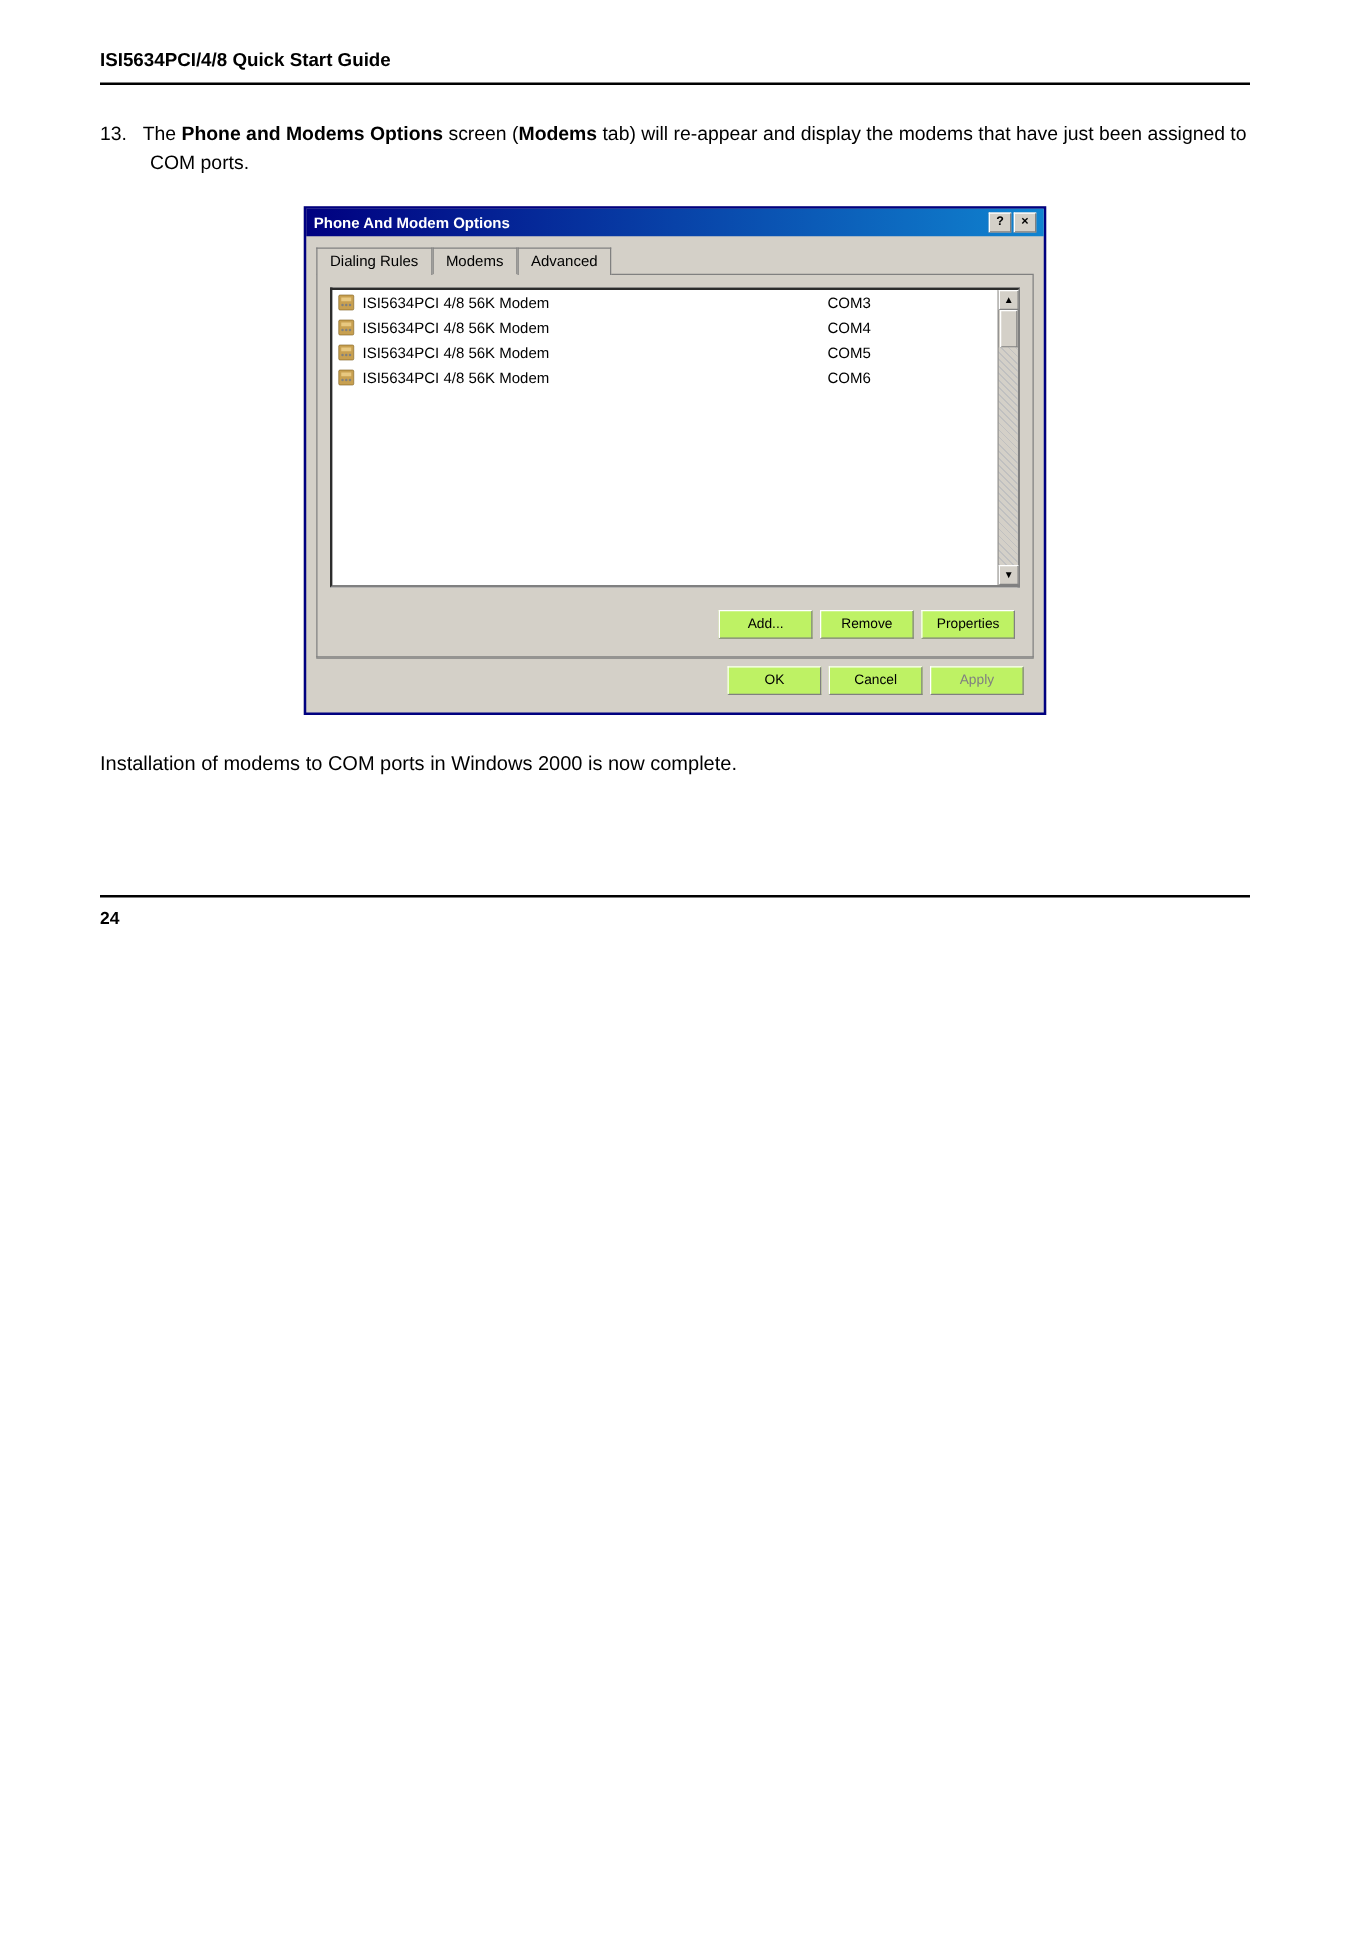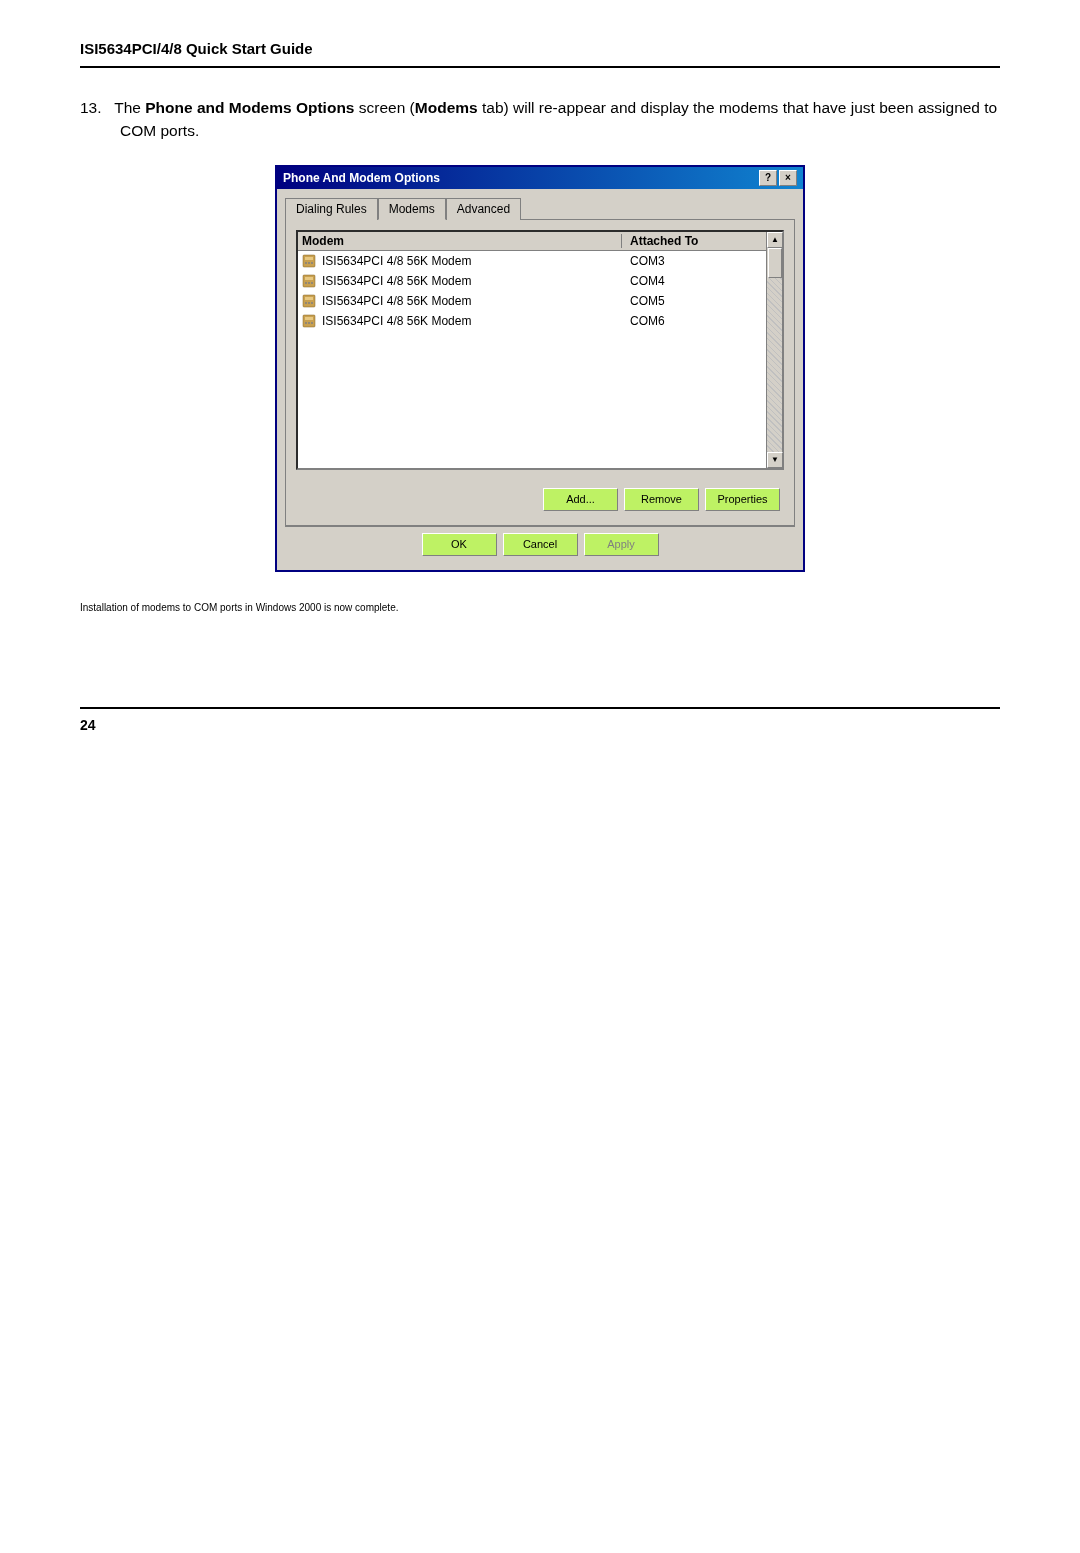--- a/index.html
+++ b/index.html
@@ -46,21 +46,21 @@
     
     .dialog-wrapper {
       display: flex;
       justify-content: center;
       margin-bottom: 28px;
     }
 
     .dialog {
       border: 2px solid #000080;
       background: #d4d0c8;
-      width: 530px;
+      width: 594px;
       font-family: Arial, sans-serif;
       font-size: 12px;
     }
 
     .dialog-titlebar {
       background: linear-gradient(to right, #000080, #1084d0);
       color: white;
       display: flex;
       align-items: center;
       justify-content: space-between;
@@ -277,33 +277,33 @@
       border-color: #fff #808080 #808080 #fff;
       font-family: Arial, sans-serif;
       font-size: 11px;
       cursor: pointer;
       padding: 2px 8px;
       text-align: center;
     }
 
     .dialog-footer {
       display: flex;
-      justify-content: center;
+      justify-content: flex-end;
       gap: 6px;
       padding: 6px 8px;
       border-top: 1px solid #808080;
     }
 
     .win-button-disabled {
       color: #808080;
     }
 
     .conclusion-text {
       font-family: Arial, sans-serif;
-      font-size: 10px;
+      font-size: 16px;
       line-height: 1.5;
       margin-top: 10px;
     }
 
     .page-footer {
       border-top: 2px solid #000;
       margin-top: 92px;
       padding-top: 8px;
       display: flex;
       justify-content: flex-start;
@@ -351,24 +351,20 @@
           <span>Advanced</span>
         </div>
       </div>
 
       <div class="tab-content">
 
 
         <div class="table-with-scrollbar">
           <div class="table-main">
 
-            <div class="modem-table-header">
-              <span class="col-modem">Modem</span>
-              <span class="col-attached">Attached To</span>
-            </div>
 
             <div class="modem-table-body">
               <div class="modem-row">
                 <div class="modem-row-name">
 
                   <svg class="modem-small-icon" viewBox="0 0 16 16">
                     <rect x="1" y="2" width="12" height="12" rx="1" fill="#c8a050" stroke="#806020" stroke-width="0.5"></rect>
                     <rect x="3" y="4" width="8" height="3" fill="#e8c880"></rect>
                     <circle cx="4" cy="10" r="1" fill="#808080"></circle>
                     <circle cx="7" cy="10" r="1" fill="#808080"></circle>

